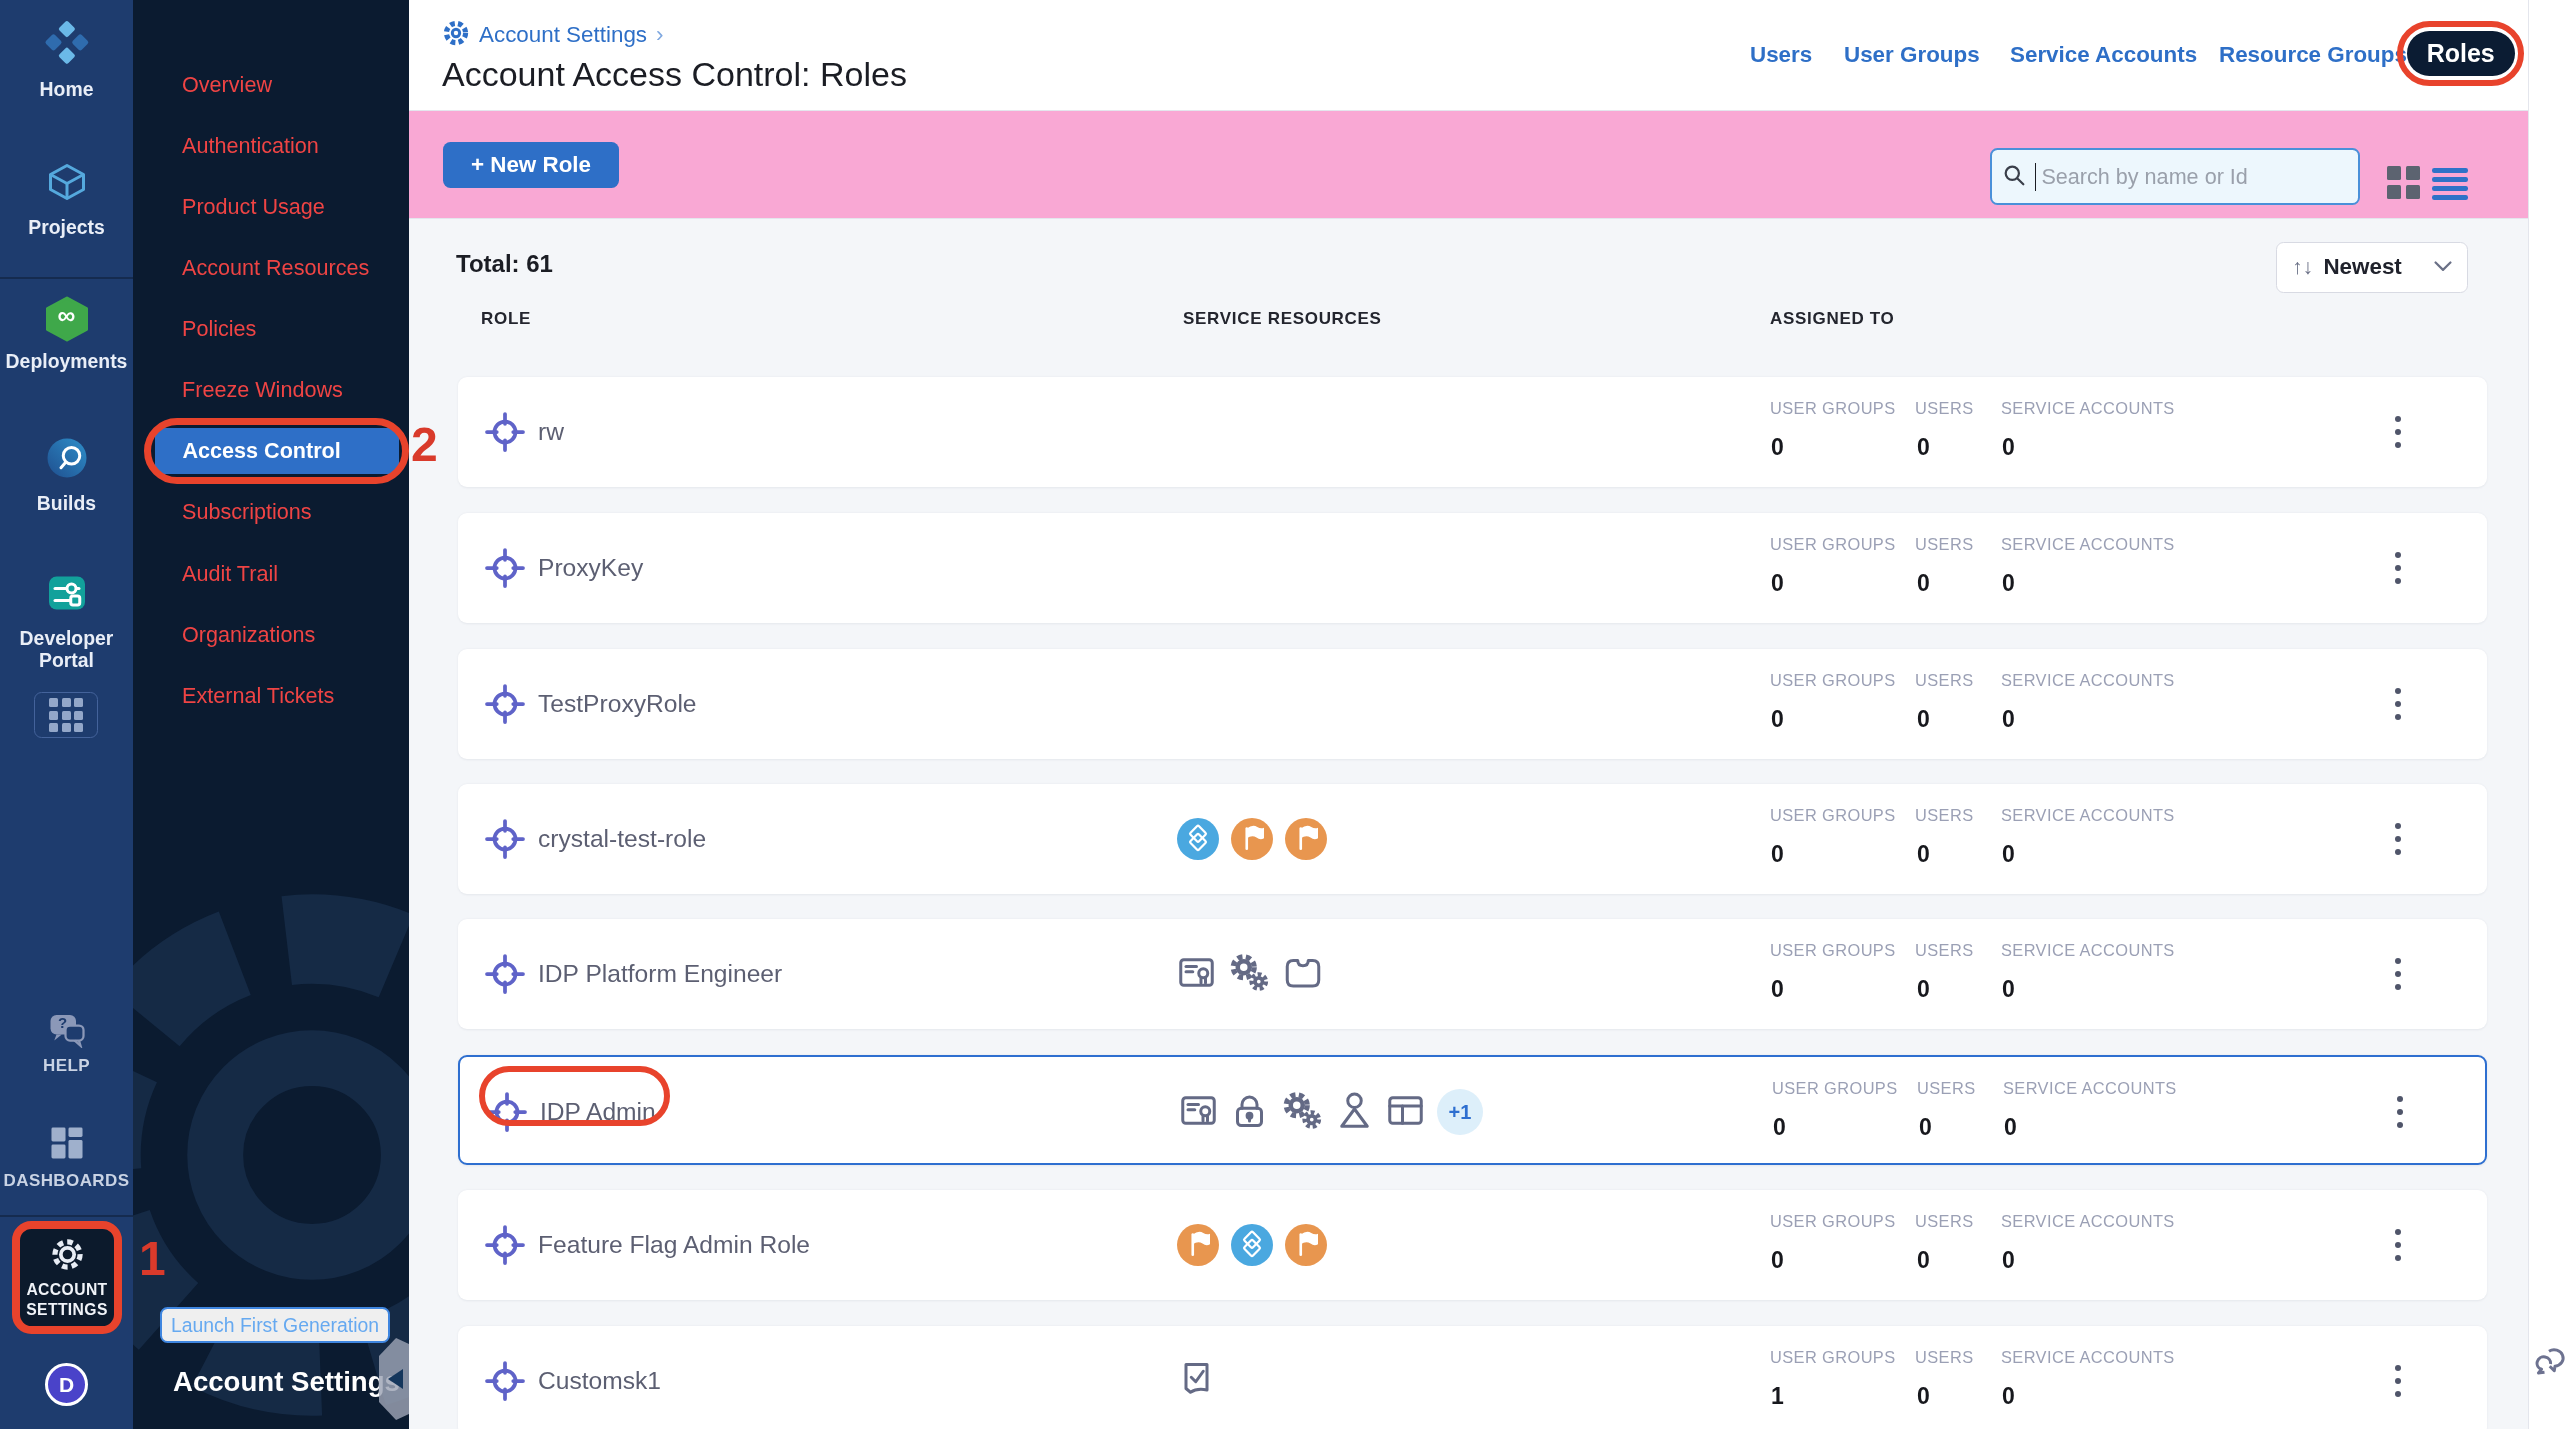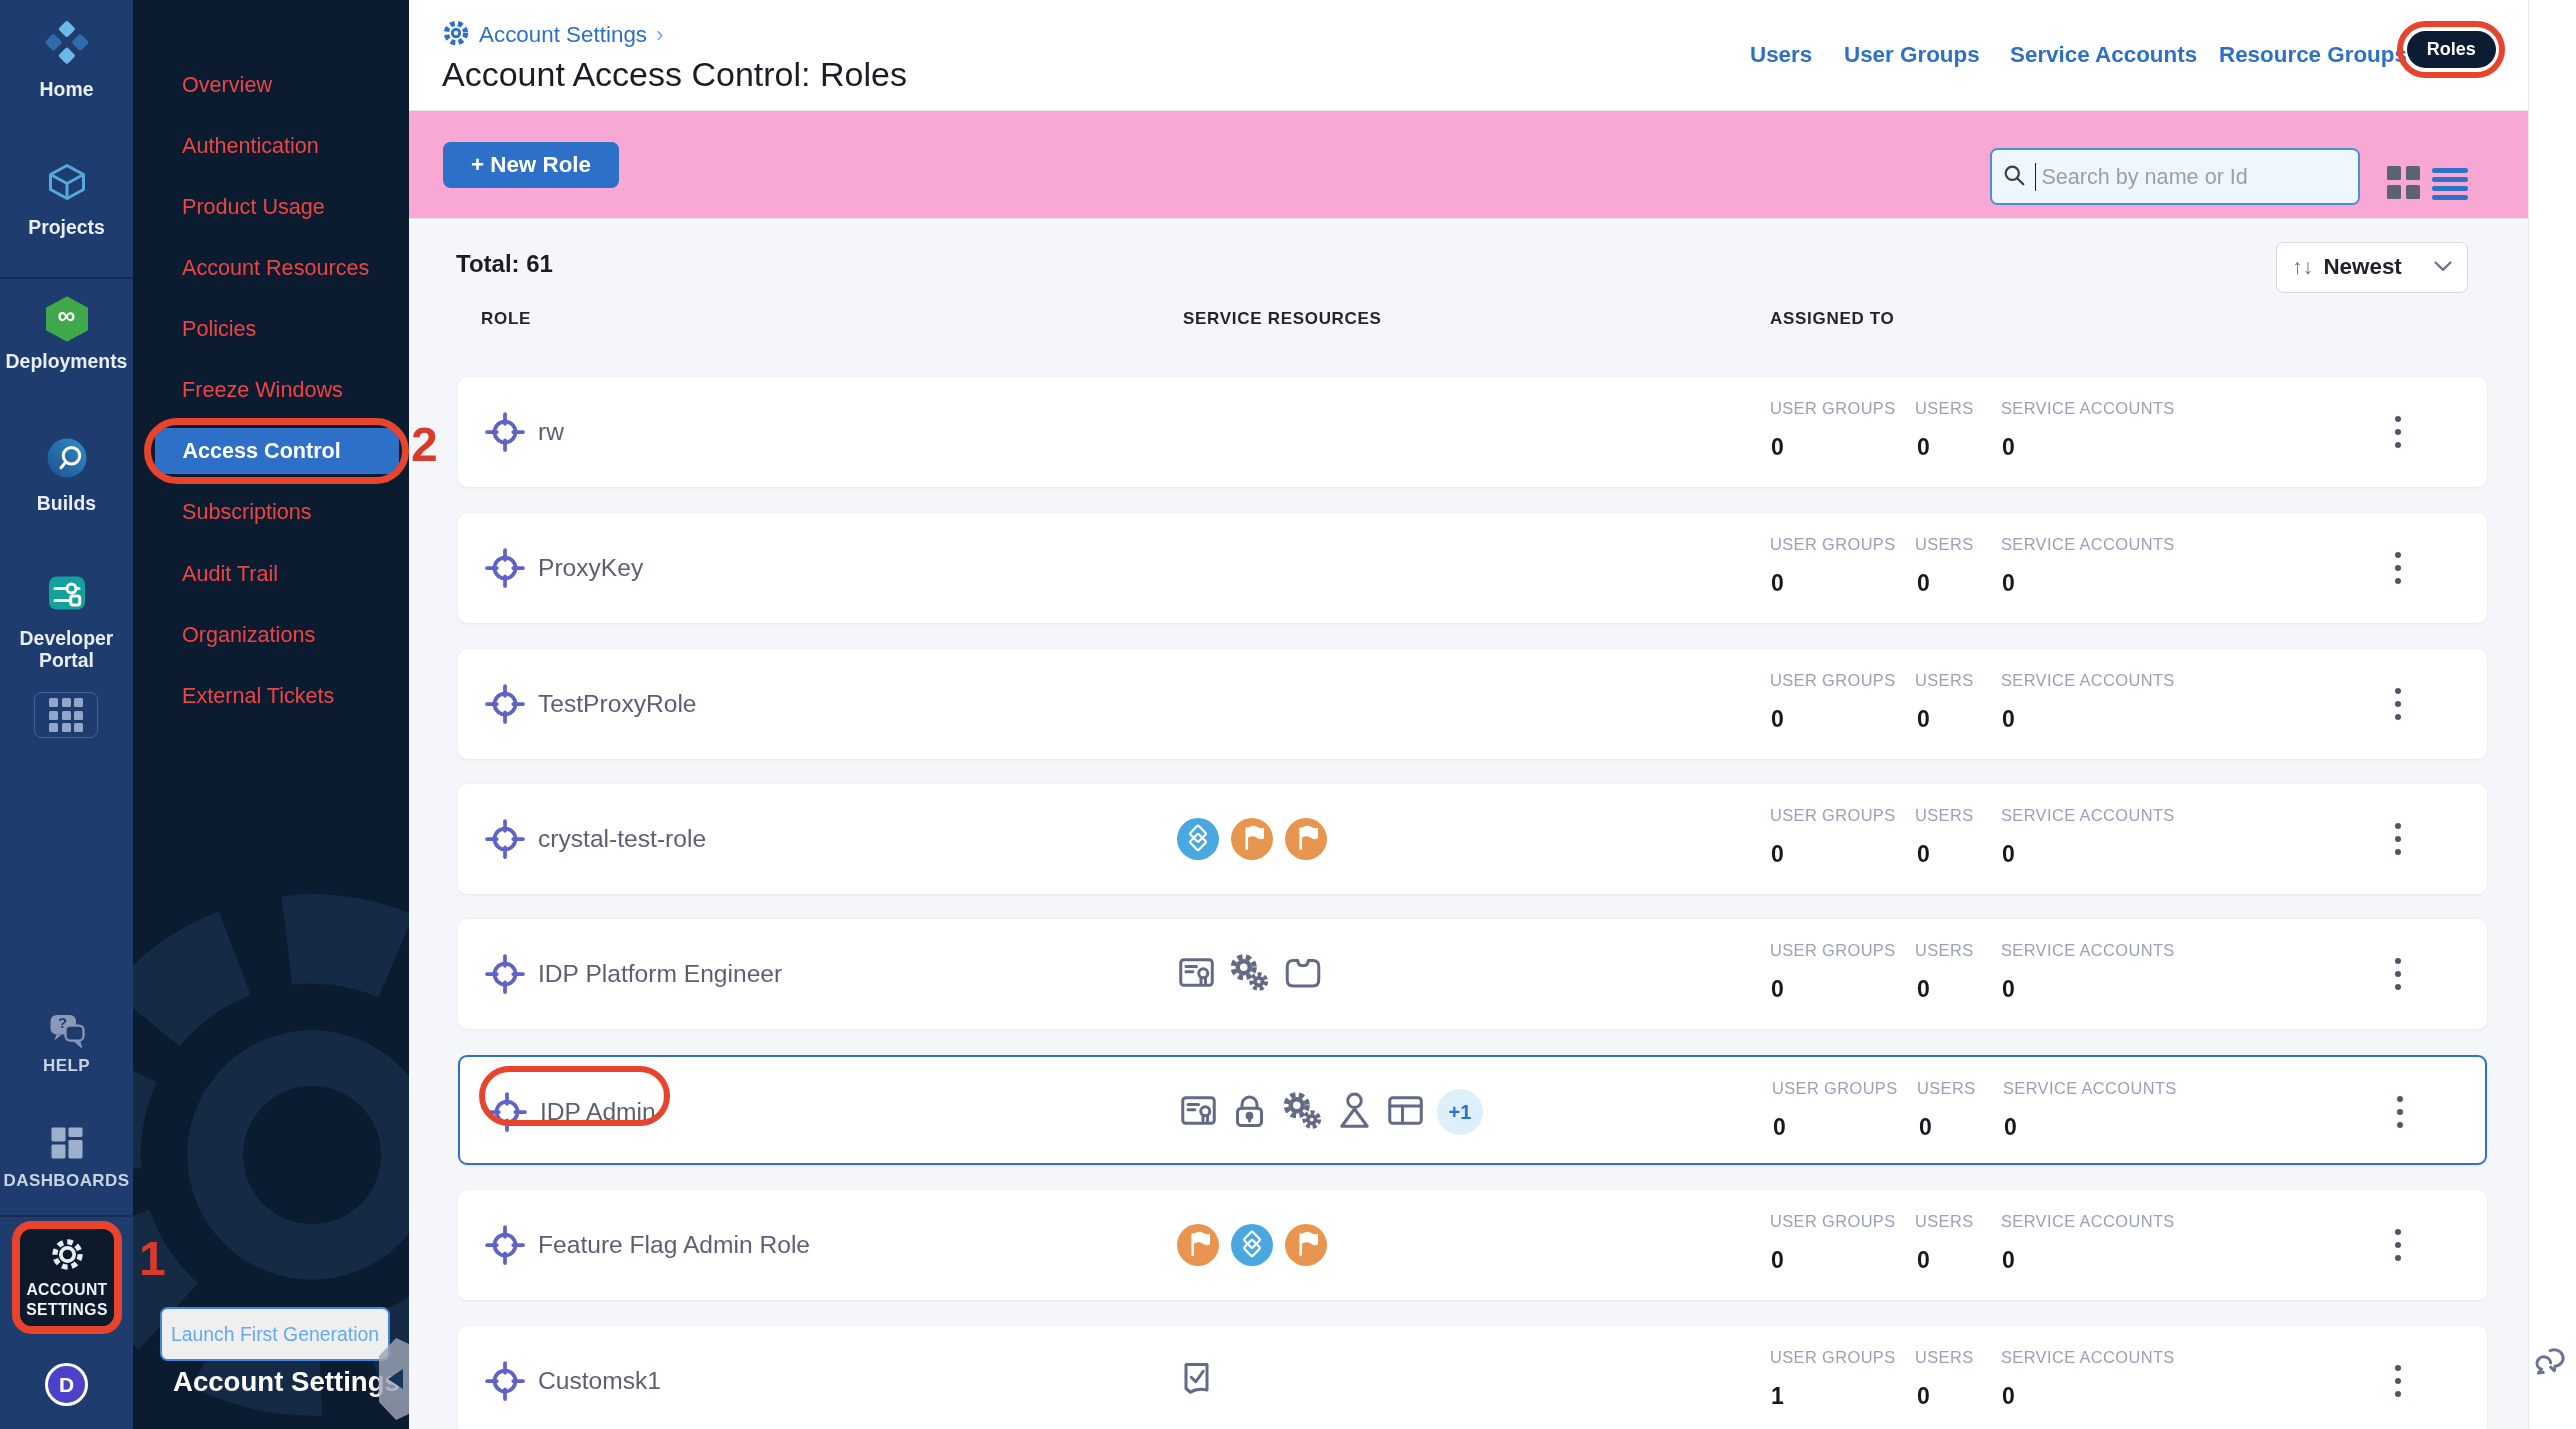--- a/index.html
+++ b/index.html
@@ -18,38 +18,38 @@
   .acct-box{position:absolute;left:12px;top:1221px;width:110px;height:113px;border:8.2px solid #e8432c;border-radius:19.4px;background:#0c1a2c;z-index:6;}
   .acct-inner{position:absolute;inset:0;display:flex;flex-direction:column;align-items:center;justify-content:center;gap:4.5px;cursor:pointer;}
   .acct-inner .rail-label.small{font-size:15.7px;color:#f0f3f8;line-height:19.4px;}
   .avatar{position:absolute;left:45px;top:1363px;width:43px;height:43px;border-radius:50%;background:#4a43c9;border:3px solid #ffffff;color:#fff;font-size:21px;font-weight:700;display:flex;align-items:center;justify-content:center;cursor:pointer;}
 
   
   .subnav{position:absolute;left:133px;top:0;width:276px;height:1430px;background:#0b1b30;overflow:hidden;z-index:4;}
   .subnav-item{position:absolute;left:0;width:276px;height:37px;display:flex;align-items:center;padding-left:49px;font-size:21.6px;color:#ef4444;cursor:pointer;}
   .subnav-pill{position:absolute;left:22.4px;width:244px;height:46px;background:#2e6fc7;border-radius:7.5px;display:flex;align-items:center;padding-left:27px;font-size:21.6px;font-weight:600;color:#ffffff;cursor:pointer;z-index:2;}
   .oval-ac{position:absolute;left:11.2px;top:418px;width:265px;height:66px;border:7.5px solid #e8432c;border-radius:34px;z-index:3;pointer-events:none;}
-  .launch-btn{position:absolute;left:27px;top:1307px;width:230px;height:54px;border:2.2px solid #3f86e0;border-radius:7.5px;color:#66a9f0;font-size:19.4px;display:flex;align-items:center;justify-content:center;cursor:pointer;z-index:2;}
+  .launch-btn{position:absolute;left:27px;top:1307px;width:230px;height:36px;border:2.2px solid #3f86e0;border-radius:7.5px;color:#66a9f0;font-size:19.4px;display:flex;align-items:center;justify-content:center;cursor:pointer;z-index:2;}
   .subnav-title{position:absolute;left:40px;top:1366px;font-size:27.6px;font-weight:700;color:#ffffff;z-index:2;}
   .gear-watermark{position:absolute;left:-104px;top:872px;z-index:1;}
   .collapse-handle{position:absolute;left:246px;top:1338px;width:31px;height:82px;background:rgba(156,164,181,.82);clip-path:polygon(0 22%,55% 0,100% 8%,100% 92%,55% 100%,0 78%);z-index:3;cursor:pointer;}
   .collapse-tri{position:absolute;left:9px;top:31px;width:0;height:0;border-top:10.4px solid transparent;border-bottom:10.4px solid transparent;border-right:15px solid #14365c;}
 
   
   .step-num{position:absolute;font-size:48px;font-weight:700;color:#d93a2b;z-index:9;}
 
   
   .main-header{position:absolute;left:408px;top:0;width:2120px;height:110px;background:#ffffff;}
   .breadcrumb{position:absolute;left:34px;top:18px;height:33px;display:flex;align-items:center;gap:9px;}
   .crumb-link{font-size:22.4px;color:#2e6fc7;cursor:pointer;}
   .crumb-sep{font-size:22.4px;color:#7fa8e0;}
   .page-title{position:absolute;left:34px;top:55px;font-size:34px;font-weight:400;color:#1b1d24;}
   .tab{position:absolute;top:42px;font-size:22.4px;font-weight:600;color:#2e6fc7;cursor:pointer;white-space:nowrap;}
   .pill-wrap{position:absolute;left:1989px;top:21px;border:6.7px solid #e8432c;border-radius:33px;padding:3.7px;}
-  .tab-pill{background:#0b1c33;border-radius:22.4px;padding:8.2px 20px;font-size:18px;font-weight:700;color:#ffffff;cursor:pointer;white-space:nowrap;display:block;}
+  .tab-pill{background:#0b1c33;border-radius:22.4px;padding:8.2px 20px;font-size:25px;font-weight:700;color:#ffffff;cursor:pointer;white-space:nowrap;display:block;}
 
   
   .toolbar{position:absolute;left:408px;top:110px;width:2120px;height:109px;background:#f9a8d4;border-top:1.5px solid #e4e6ed;border-bottom:1.5px solid #e4e6ed;}
   .new-role-btn{position:absolute;left:35px;top:31px;width:176px;height:46px;background:#2e6fc7;border:none;border-radius:7.5px;color:#ffffff;font-size:22.4px;font-weight:700;cursor:pointer;}
   .search-box{position:absolute;left:1582px;top:37px;width:370px;height:57px;background:#edf7fd;border:2.2px solid #4a90d9;border-radius:7.5px;display:flex;align-items:center;padding:0 10.4px;}
   .search-box input{flex:1;border:none;outline:none;background:transparent;font-size:21.6px;color:#3a3f4a;}
   .search-box input::placeholder{color:#9aa0ab;}
   .caret{width:1.5px;height:28px;background:#1b1d24;margin:0 3px 0 7.5px;}
   .view-grid{position:absolute;left:1979px;top:55px;width:33px;height:33px;display:grid;grid-template-columns:14px 14px;grid-gap:4.5px;cursor:pointer;}
   .view-grid i{width:14px;height:14px;background:#5c6370;border-radius:1.5px;}

